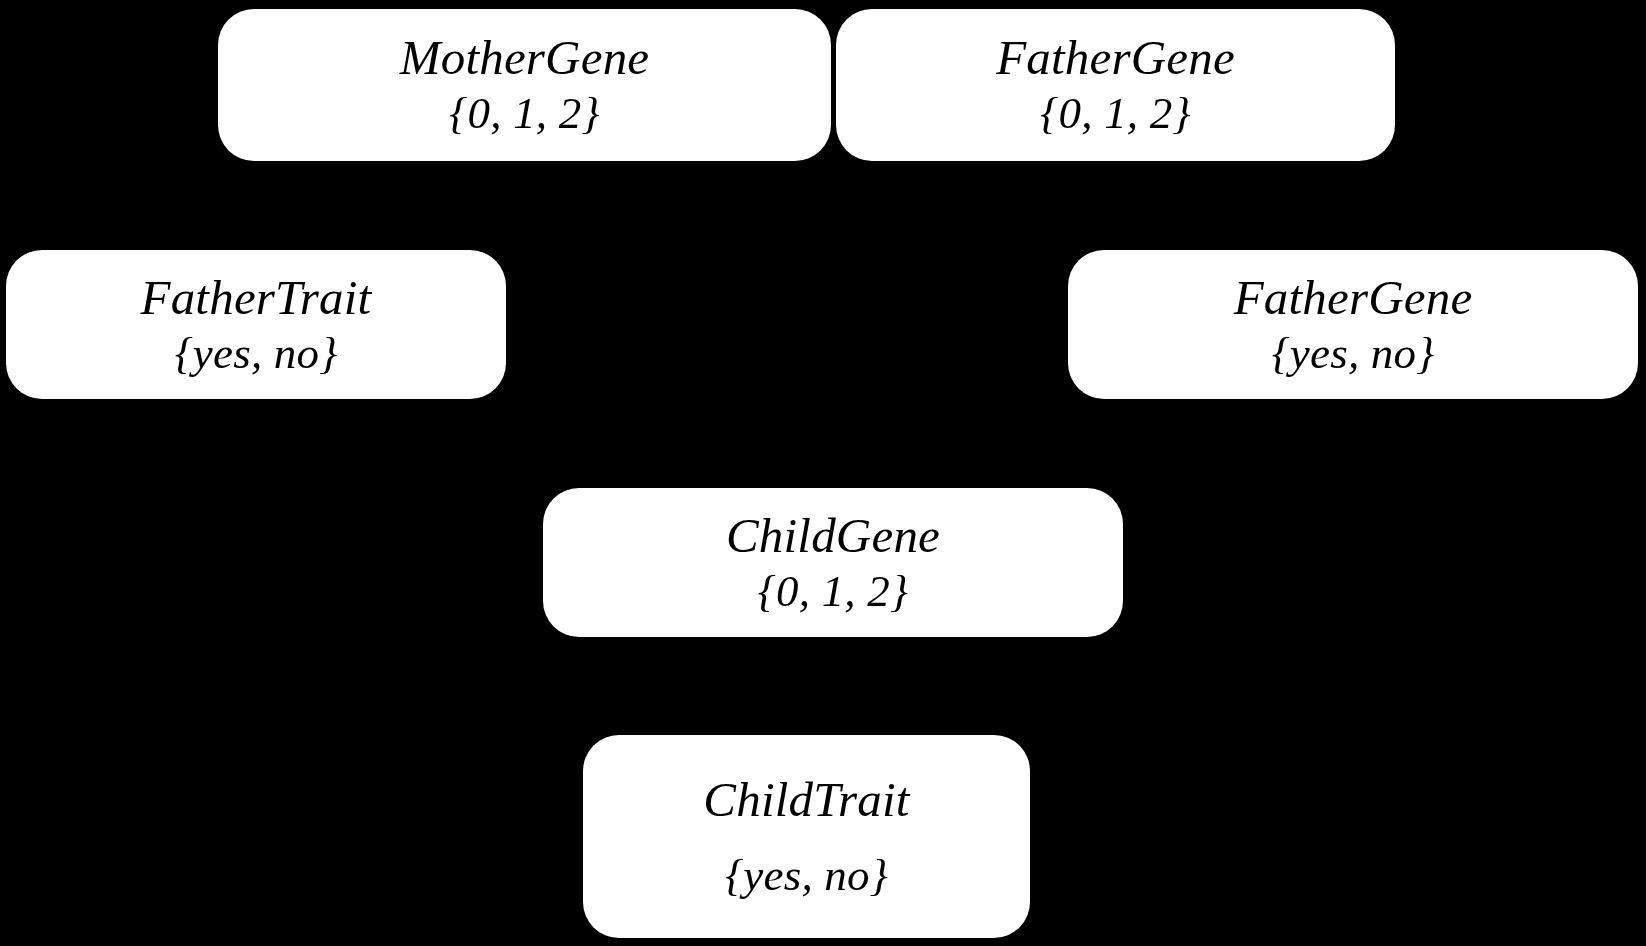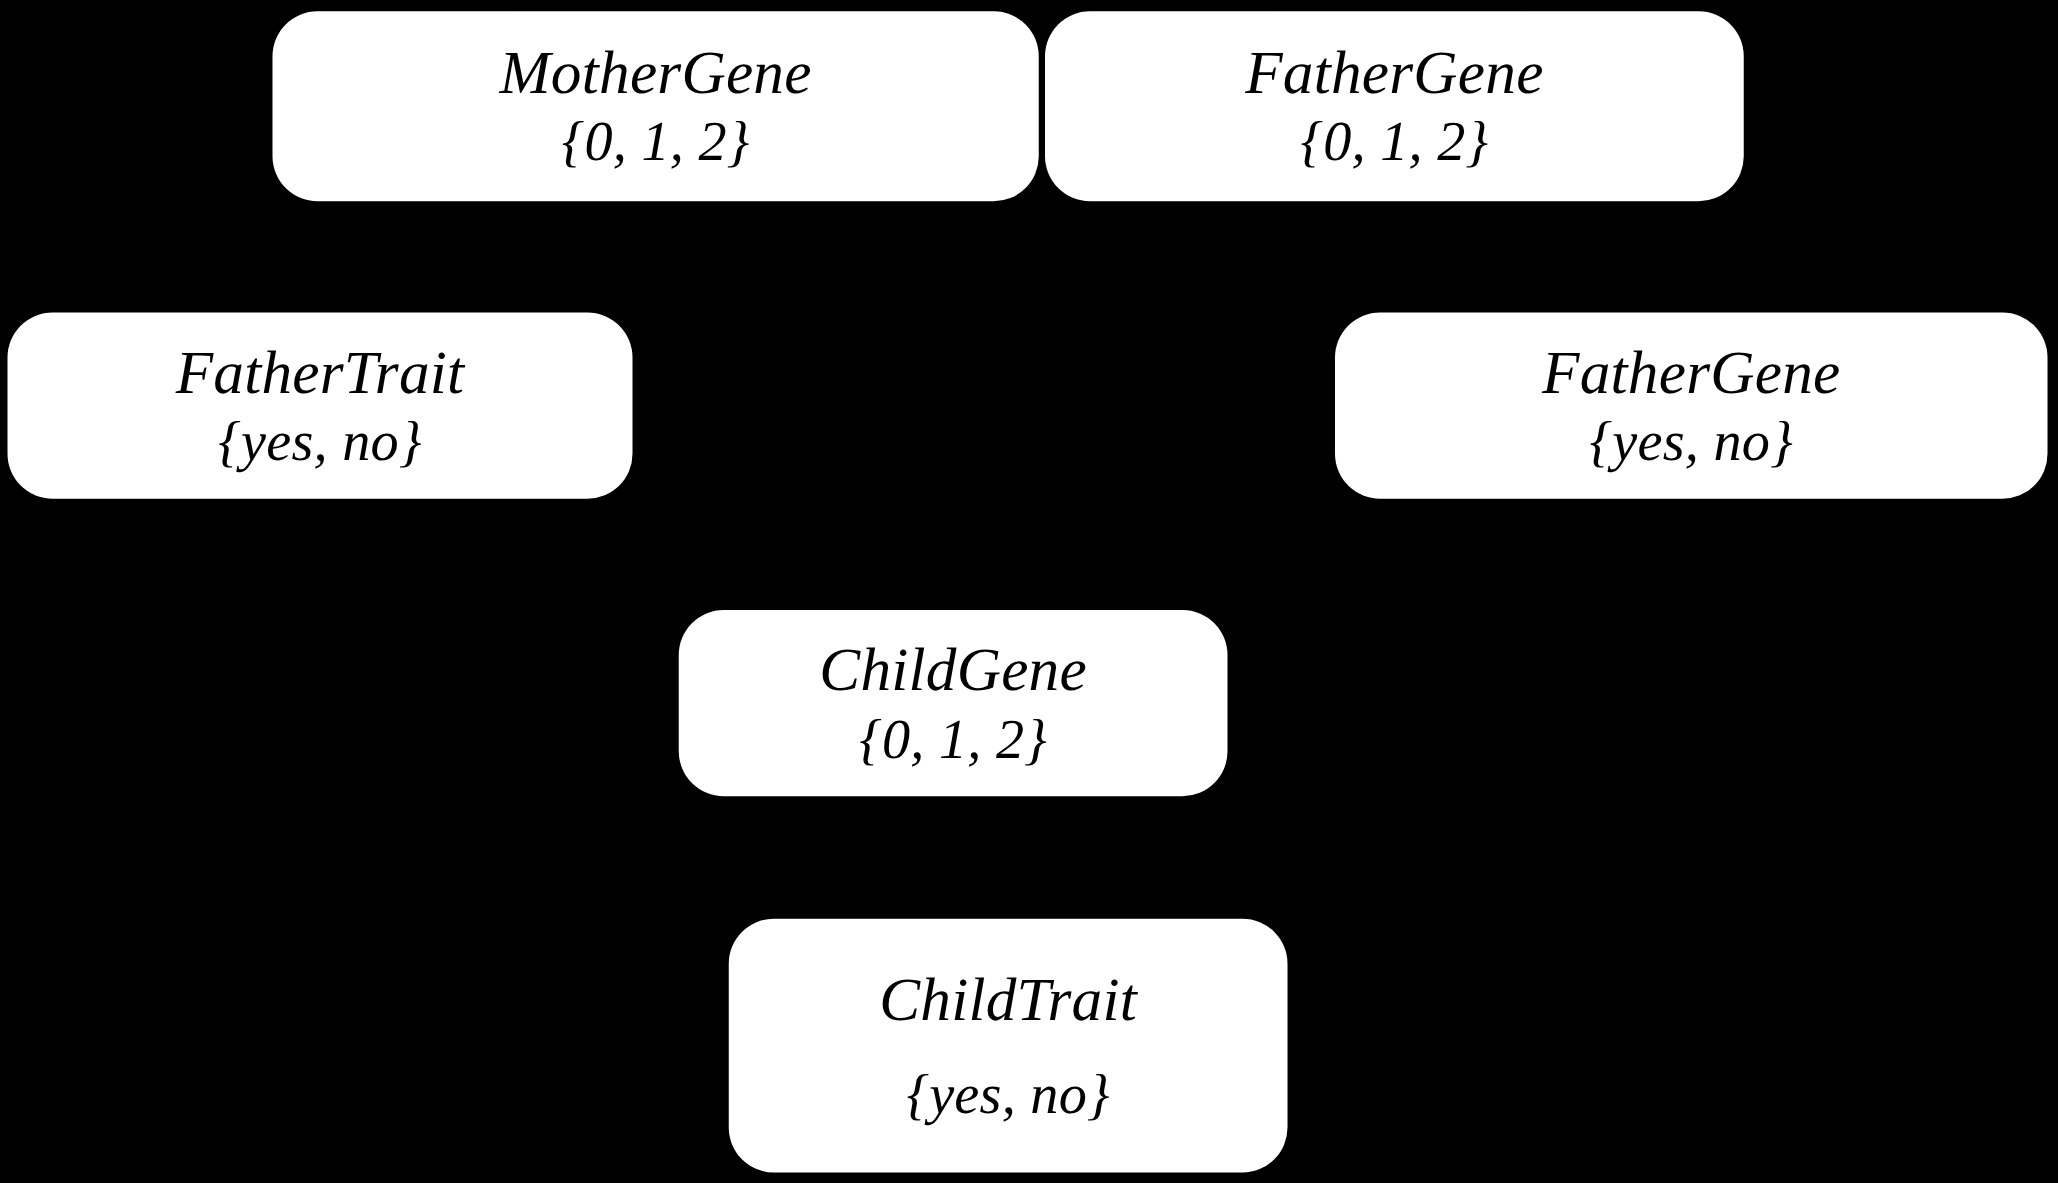--- a/index.html
+++ b/index.html
@@ -38,21 +38,21 @@
   }
   .node .dm {
     font-size: 45px;
     letter-spacing: 0.2px;
   }
   
   #node-mother-gene  { left: 218px; top: 9px;   width: 613px; height: 152px; }
   #node-father-gene  { left: 836px; top: 9px;   width: 559px; height: 152px; }
   #node-mother-trait { left: 6px;   top: 250px; width: 500px; height: 149px; }
   #node-father-trait { left: 1068px;top: 250px; width: 570px; height: 149px; }
-  #node-child-gene   { left: 543px; top: 488px; width: 439px; height: 149px; }
+  #node-child-gene   { left: 543px; top: 488px; width: 580px; height: 149px; }
   #node-child-trait  { left: 583px; top: 735px; width: 447px; height: 203px; gap: 20px; }
   
   #edges {
     position: absolute;
     left: 0; top: 0;
     width: 1646px;
     height: 946px;
     pointer-events: none;
   }
 </style>

